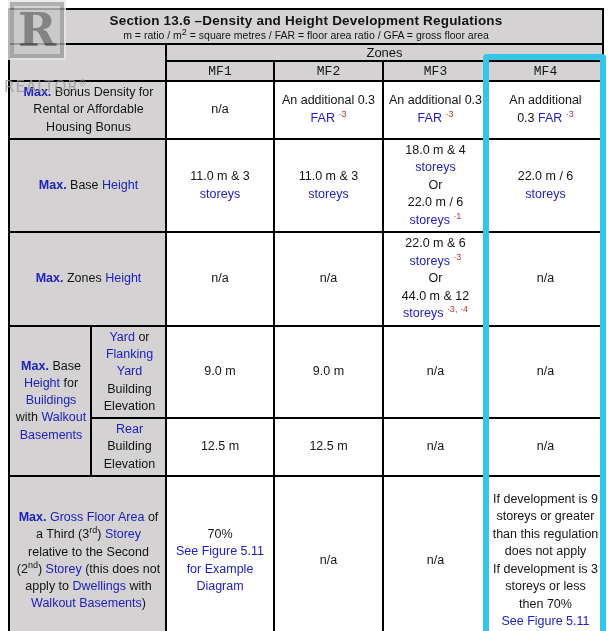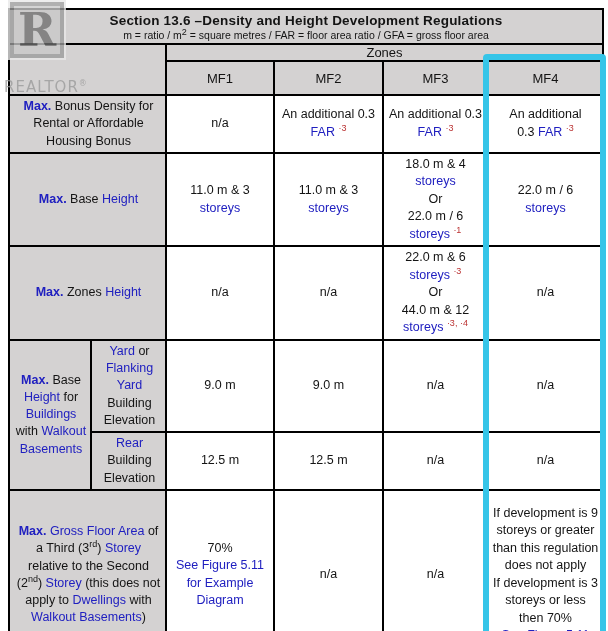--- a/index.html
+++ b/index.html
@@ -20,21 +20,21 @@
   .t-title{font-size:13.5px; font-weight:bold; letter-spacing:.2px;}
   .t-sub{font-size:10.5px; margin-top:1px;}
 
   .hdr{background:var(--gray_bg); text-align:center; font-size:13px; padding:0 2px;}
   .lab{background:var(--gray_bg); text-align:center; padding:2px 3px 2px 5px;
        font-size:12.5px; line-height:1.38;margin-top:24px;}
   .val{background:#ffffff; text-align:center; font-size:12.5px; line-height:1.4; padding:2px 3px;}
 
   tr.h-title{height:35px;}
   tr.h-zones{height:17px;}
-  tr.h-mf{height:34px;}
+  tr.h-mf{height:20px;font-family:Liberation Mono, monospace;}
   tr.r1{height:54px;}
   tr.r2{height:90px;}
   tr.r3{height:92px;}
   tr.r4a{height:91px;}
   tr.r4b{height:55px;}
   tr.r5{height:170px;}
 
   .t-blue{color:var(--blue);}
   .t-bold{font-weight:bold;}
   .t-red{color:var(--red);}

